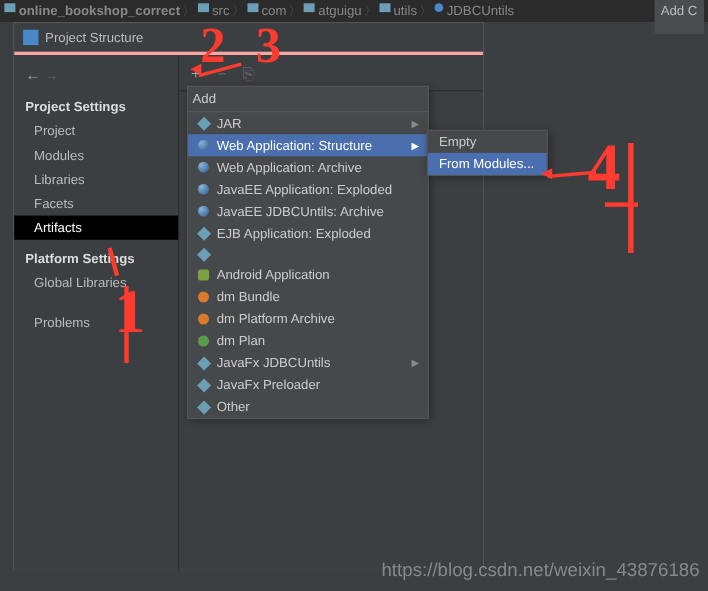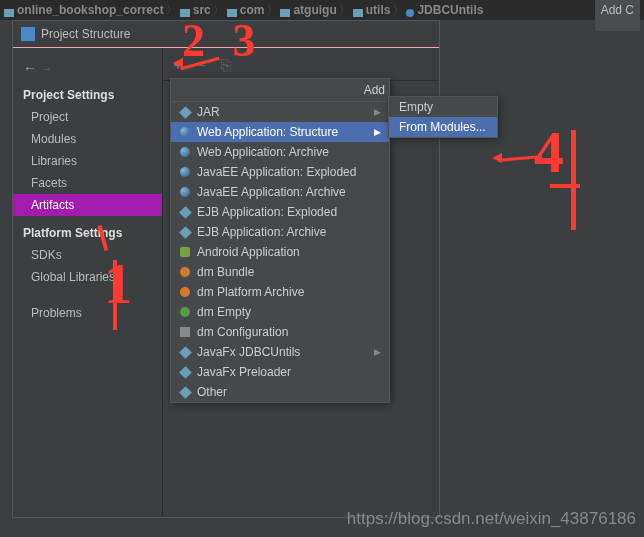--- a/index.html
+++ b/index.html
@@ -1,54 +1,54 @@
 <!DOCTYPE html>
 <html><head>
   <meta charset="utf-8">
   <style>
     * { margin: 0; padding: 0; box-sizing: border-box; font-family: "Segoe UI", Arial, sans-serif; font-size: 12px; }
     body { background: #3c3f41; color: #bbb; width: 644px; height: 537px; overflow: hidden; position: relative; }
     .top-bar { background: #2b2b2b; height: 20px; display: flex; align-items: center; padding: 0 4px; color: #888; gap: 2px; }
-    .top-bar .crumb { display: flex; align-items: flex-end; gap: 3px; font-weight: bold; }
+    .top-bar .crumb { display: flex; align-items: flex-start; gap: 3px; }
     .top-bar .chev { color: #555; }
     .folder-icon { width: 10px; height: 8px; background: #6a9fb5; display: inline-block; }
     .class-icon { width: 8px; height: 8px; background: #4a88c7; border-radius: 50%; display: inline-block; }
     .add-btn { margin-left: auto; background: #4a4d4f; padding: 14px 6px; color: #bbb; border-radius: 2px; }
     
     .dialog { position: absolute; left: 12px; top: 20px; width: 428px; height: 498px; background: #3c3f41; border: 1px solid #555; }
-    .dialog-title { display: flex; align-items: center; gap: 6px; padding: 6px 8px; border-bottom: 1px solid #fca5a5; }
+    .dialog-title { display: flex; align-items: center; gap: 6px; padding: 6px 8px; border-bottom: 3px solid #fca5a5; }
     .dialog-title .icon { width: 14px; height: 14px; background: #4a88c7; }
     
     .dialog-body { display: flex; height: calc(100% - 28px); }
     .sidebar { width: 150px; background: #3c3f41; border-right: 1px solid #2b2b2b; padding-top: 6px; }
     .nav-back { padding: 4px 10px; color: #aaa; font-size: 14px; }
     .side-head { font-weight: bold; color: #ddd; padding: 10px 10px 4px; }
     .side-item { padding: 4px 18px; color: #bbb; cursor: pointer; }
-    .side-item.sel { background: #a21caf; color: #fff; }
+    .side-item.sel { background: #000000; color: #fff; }
     
     .main { flex: 1; background: #3c3f41; }
     .toolbar { display: flex; align-items: center; gap: 10px; padding: 8px 8px 6px; border-bottom: 1px solid #2b2b2b; }
     .tool-icon { color: #aaa; cursor: pointer; font-size: 14px; width: 14px; text-align: center; }
     .tool-icon.dim { color: #666; }
     
     .popup { position: absolute; left: 170px; top: 78px; width: 220px; background: #46494b; border: 1px solid #555; box-shadow: 2px 2px 8px rgba(0,0,0,0.4); z-index: 10; }
-    .popup-title { text-align: right; padding: 4px; border-bottom: 1px solid #555; color: #ccc; }
+    .popup-title { text-align: left; padding: 4px; border-bottom: 1px solid #555; color: #ccc; }
     .menu-item { display: flex; align-items: center; gap: 6px; padding: 3px 8px; color: #ccc; cursor: pointer; }
     .menu-item.sel { background: #4b6eaf; color: #fff; }
     .menu-item .arrow { margin-left: auto; font-size: 9px; color: #888; }
     .menu-item.sel .arrow { color: #fff; }
     .mi-icon { width: 12px; height: 12px; display: inline-flex; align-items: center; justify-content: center; font-size: 10px; }
     .diamond { width: 9px; height: 9px; background: #6a9fb5; transform: rotate(45deg); }
     .sphere { width: 10px; height: 10px; border-radius: 50%; background: radial-gradient(circle at 30% 30%, #8ab4d8, #2a5a8a); }
     .android { width: 10px; height: 10px; border-radius: 2px; background: #7ca042; }
     .orange { width: 10px; height: 10px; border-radius: 50%; background: #d87a2a; }
     .green { width: 10px; height: 10px; border-radius: 50%; background: #5a9a4a; }
     .gray { width: 10px; height: 10px; background: #888; }
     
-    .submenu { position: absolute; left: 388px; top: 96px; width: 110px; background: #46494b; border: 1px solid #555; box-shadow: 2px 2px 8px rgba(0,0,0,0.4); z-index: 11; }
+    .submenu { position: absolute; left: 388px; top: 118px; width: 110px; background: #46494b; border: 1px solid #555; box-shadow: 2px 2px 8px rgba(0,0,0,0.4); z-index: 11; }
     .submenu .menu-item { padding: 3px 10px; }
     
     .red-anno { position: absolute; color: #ff3b30; font-weight: bold; pointer-events: none; z-index: 20; font-family: 'Comic Sans MS', cursive; text-align: center; }
     .anno23 { left: 182px; top: 14px; font-size: 46px; letter-spacing: 8px; }
     .anno4 { left: 534px; top: 118px; font-size: 60px; }
     .arrow-line { position: absolute; background: #ff3b30; z-index: 20; height: 3px; }
     .arrow23a { left: 180px; top: 62px; width: 40px; transform: rotate(-15deg); }
     .arrow4a { left: 498px; top: 157px; width: 44px; transform: rotate(-5deg); }
     .arrow1v { left: 113px; top: 260px; width: 4px; height: 70px; background: #ff3b30; z-index: 20; position: absolute; }
     .arrow1v2 { left: 101px; top: 225px; width: 4px; height: 26px; background: #ff3b30; z-index: 20; position: absolute; transform: rotate(-15deg);}
@@ -102,21 +102,20 @@
   <div class="dialog-body">
     <div class="sidebar">
       <div class="nav-back">← <span style="color:#666">→</span></div>
       <div class="side-head">Project Settings</div>
       <div class="side-item">Project</div>
       <div class="side-item">Modules</div>
       <div class="side-item">Libraries</div>
       <div class="side-item">Facets</div>
       <div class="side-item sel">Artifacts</div>
       <div class="side-head">Platform Settings</div>
-      <div class="side-item">SDKs</div>
       <div class="side-item">Global Libraries</div>
       <div style="height:14px"></div>
       <div class="side-item">Problems</div>
     </div>
     <div class="main">
       <div class="toolbar">
         <span class="tool-icon">＋</span>
         <span class="tool-icon dim">−</span>
         <span class="tool-icon dim">⎘</span>
       </div>
@@ -150,33 +149,32 @@
       <div class="menu-item">
         <span class="mi-icon">
           <span class="sphere"></span>
         </span>
         <span>JavaEE Application: Exploded</span>
       </div>
       <div class="menu-item">
         <span class="mi-icon">
           <span class="sphere"></span>
         </span>
-        <span>JavaEE Application: Archive</span>
+        <span>JavaEE JDBCUntils: Archive</span>
       </div>
       <div class="menu-item">
         <span class="mi-icon">
           <span class="diamond"></span>
         </span>
         <span>EJB Application: Exploded</span>
       </div>
       <div class="menu-item">
         <span class="mi-icon">
           <span class="diamond"></span>
         </span>
-        <span>EJB Application: Archive</span>
       </div>
       <div class="menu-item">
         <span class="mi-icon">
           <span class="android"></span>
         </span>
         <span>Android Application</span>
       </div>
       <div class="menu-item">
         <span class="mi-icon">
           <span class="orange"></span>
@@ -186,27 +184,21 @@
       <div class="menu-item">
         <span class="mi-icon">
           <span class="orange"></span>
         </span>
         <span>dm Platform Archive</span>
       </div>
       <div class="menu-item">
         <span class="mi-icon">
           <span class="green"></span>
         </span>
-        <span>dm Empty</span>
-      </div>
-      <div class="menu-item">
-        <span class="mi-icon">
-          <span class="gray"></span>
-        </span>
-        <span>dm Configuration</span>
+        <span>dm Plan</span>
       </div>
       <div class="menu-item">
         <span class="mi-icon">
           <span class="diamond"></span>
         </span>
         <span>JavaFx JDBCUntils</span>
         <span class="arrow">▶</span>
       </div>
       <div class="menu-item">
         <span class="mi-icon">

